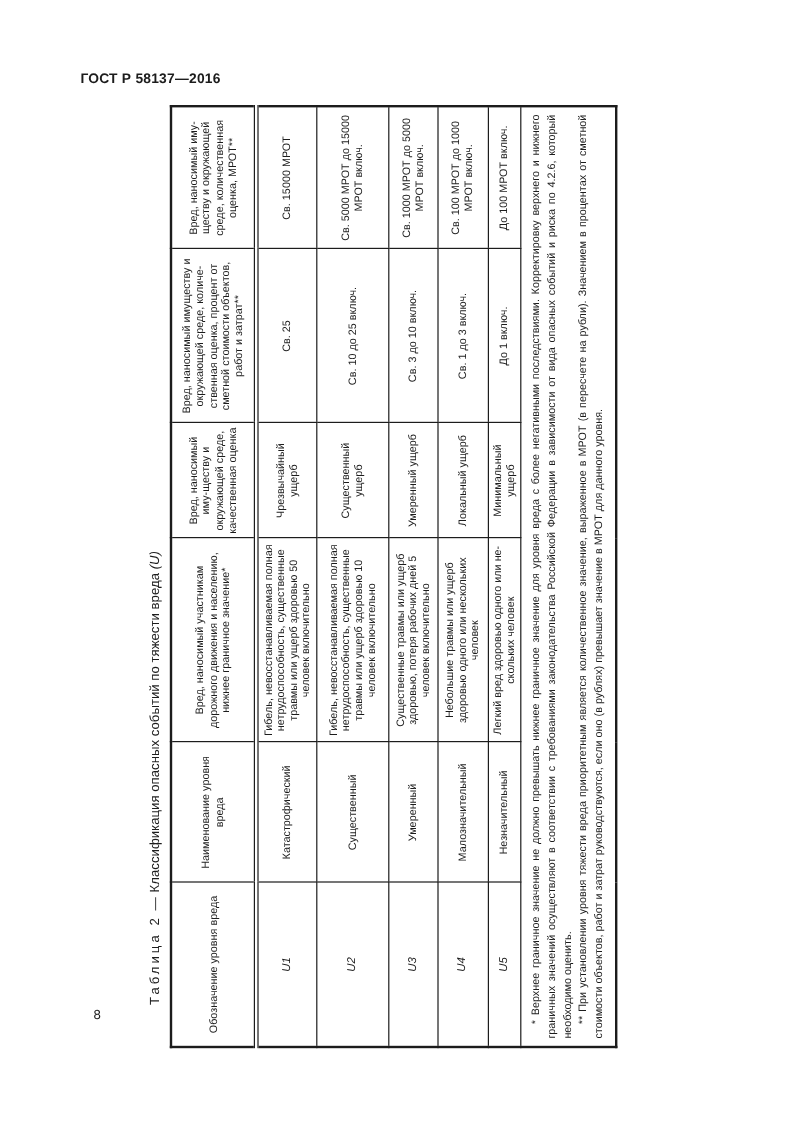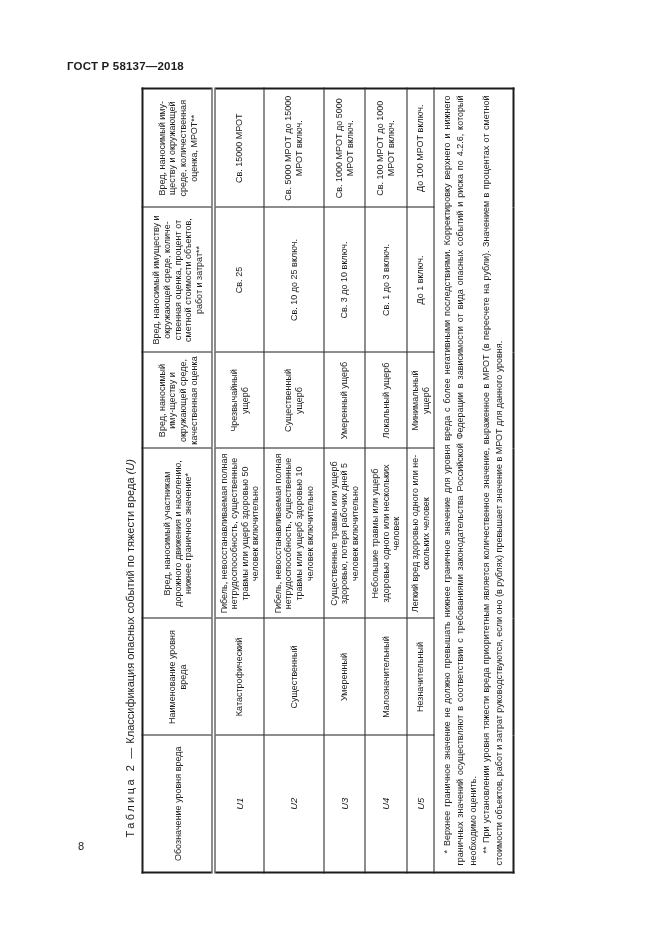--- a/index.html
+++ b/index.html
@@ -34,21 +34,21 @@
   tr.r-u4{height:42px;} tr.r-u5{height:27px;} tr.r-fn{height:80px;}
   td.desig{font-style:italic;font-size:9.5px;}
   td.fn{text-align:justify;vertical-align:middle;padding:2px 6px;}
   td.fn p{margin:0;text-indent:12px;font-size:9px;line-height:1.45;}
 </style>
 </head>
 <body>
 
 <div class="page">
 
-  <div class="doc-header">ГОСТ Р 58137—2018</div>
+  <div class="doc-header">ГОСТ Р 58137—2016</div>
 
   <div class="rot">
 
     <div class="tbl-title"><span class="tt-label">Таблица 2</span><span class="tt-dash">—</span><span>Классификация опасных событий по тяжести вреда</span>&nbsp;<span class="it">(U)</span></div>
 
     <table class="gost">
       <colgroup>
         <col class="c1">
           <col class="c2">
           <col class="c3">

